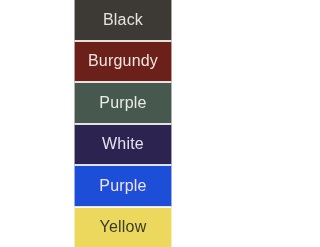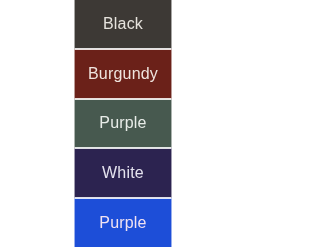--- a/index.html
+++ b/index.html
@@ -77,15 +77,18 @@
       <span class="swatch-label" style="color: rgb(228, 226, 238);">White</span>
     </div>
 
     <div class="swatch-row" style="background-color: #1d4ed8;">
       <span class="swatch-label" style="color: rgb(240, 226, 242);">Purple</span>
     </div>
 
 
 
 
+    <div class="swatch-row" style="background-color: rgb(236, 216, 92);">
+      <span class="swatch-label" style="color: rgb(58, 58, 46);">Yellow</span>
+    </div>
 
   </div>
 </div>
 
 </body></html>

